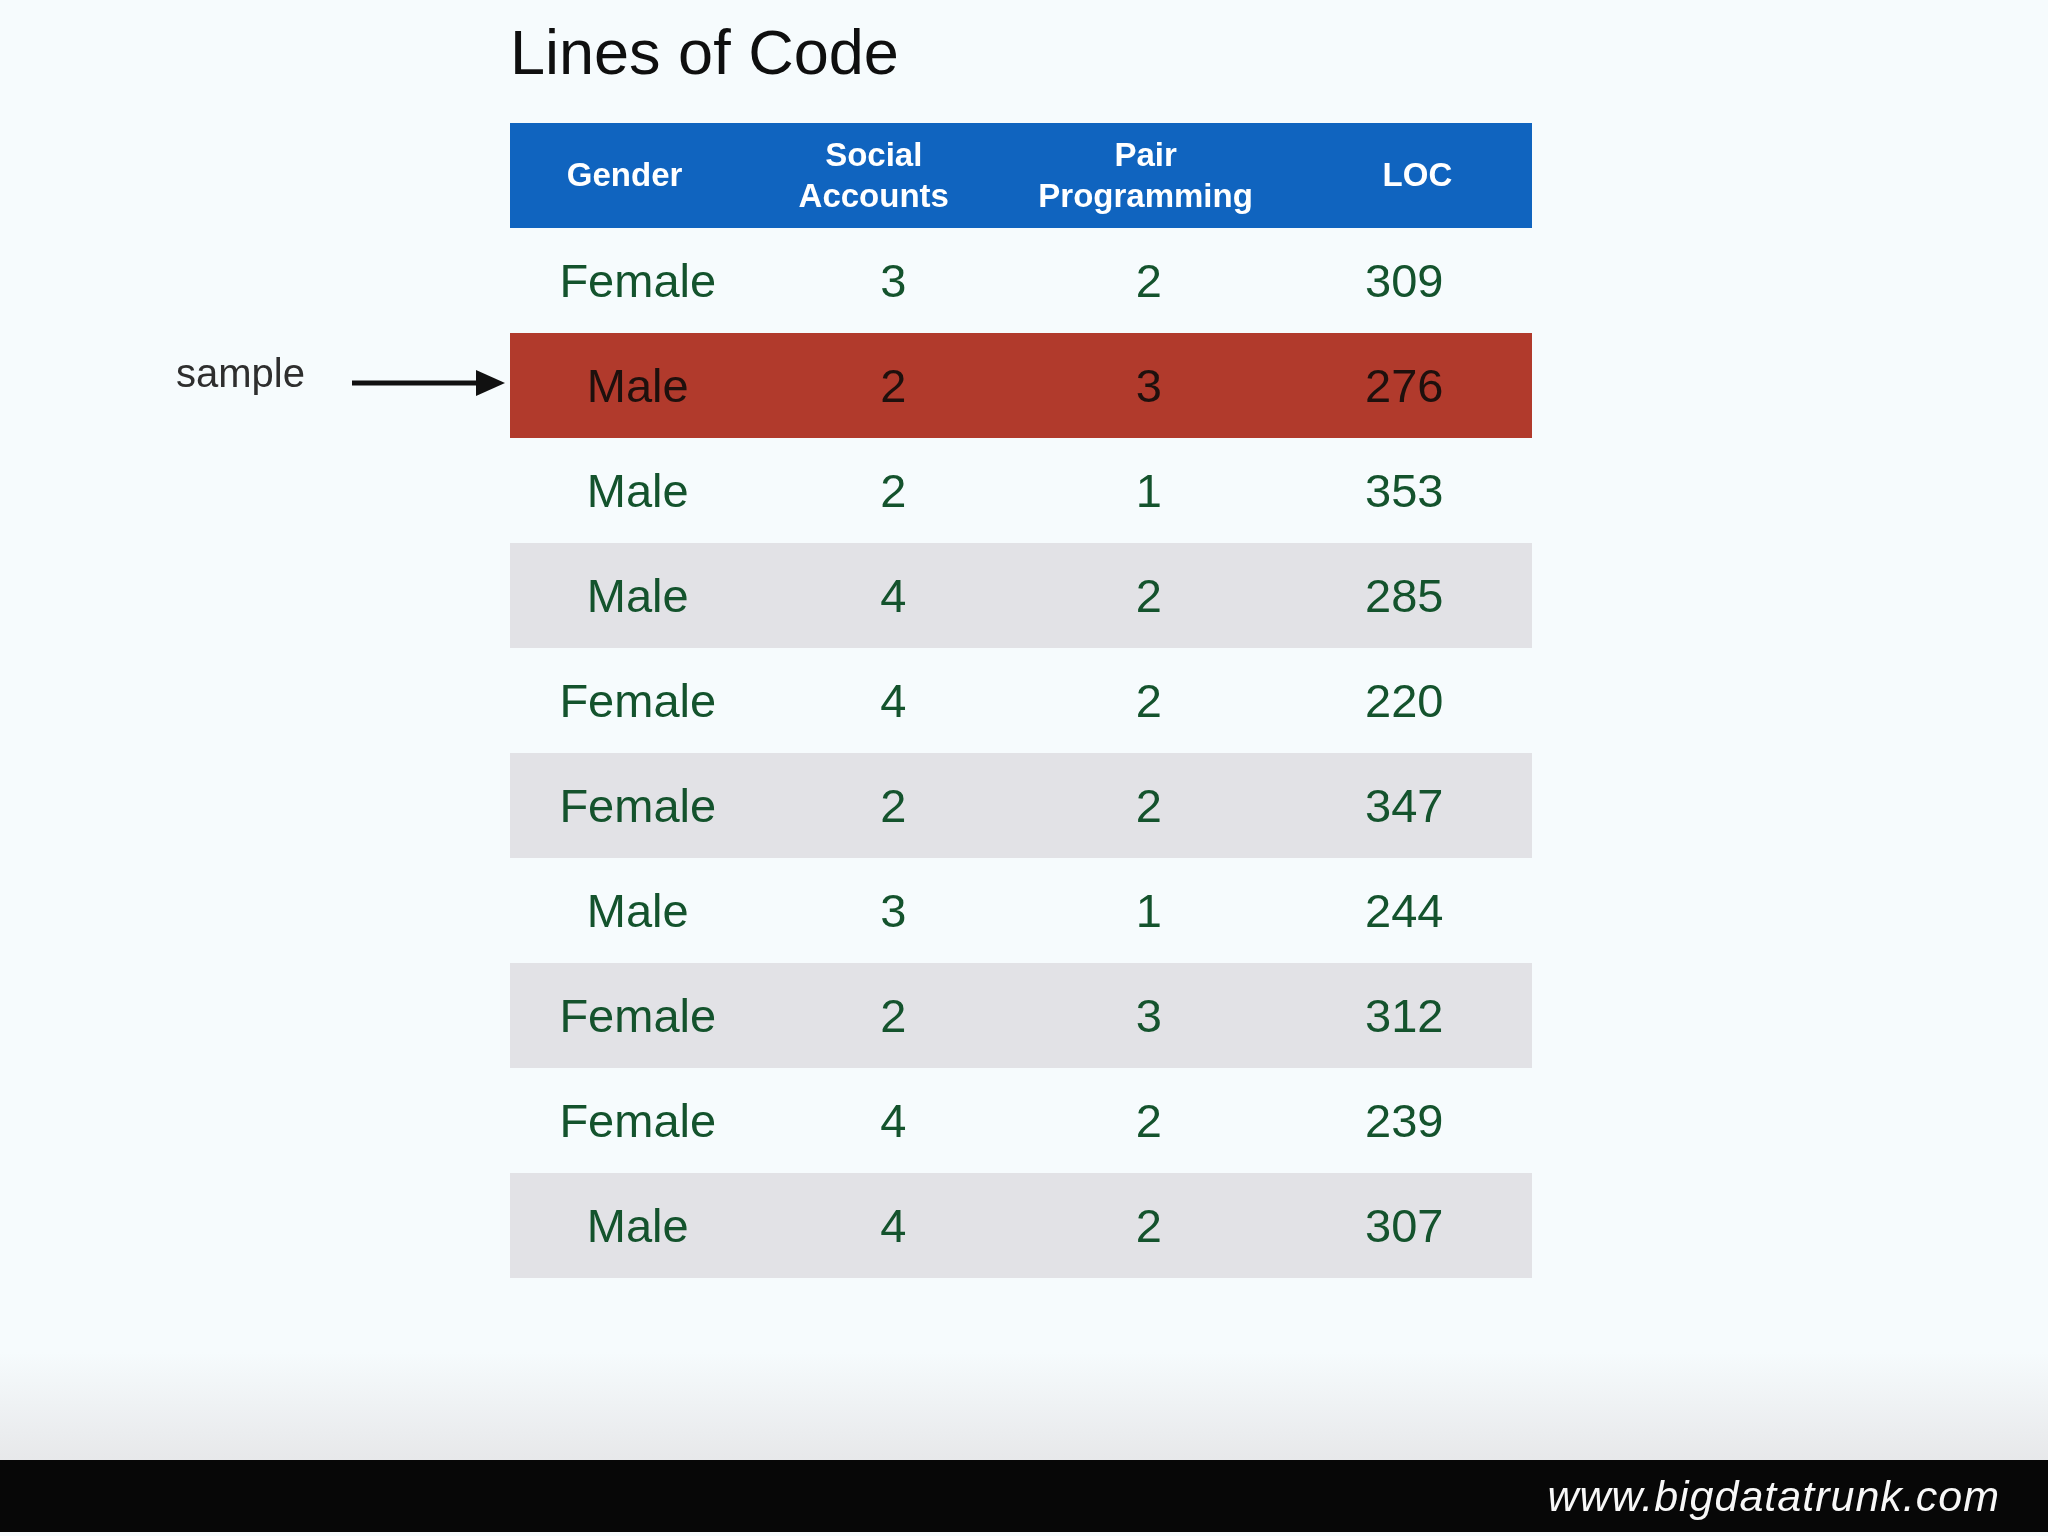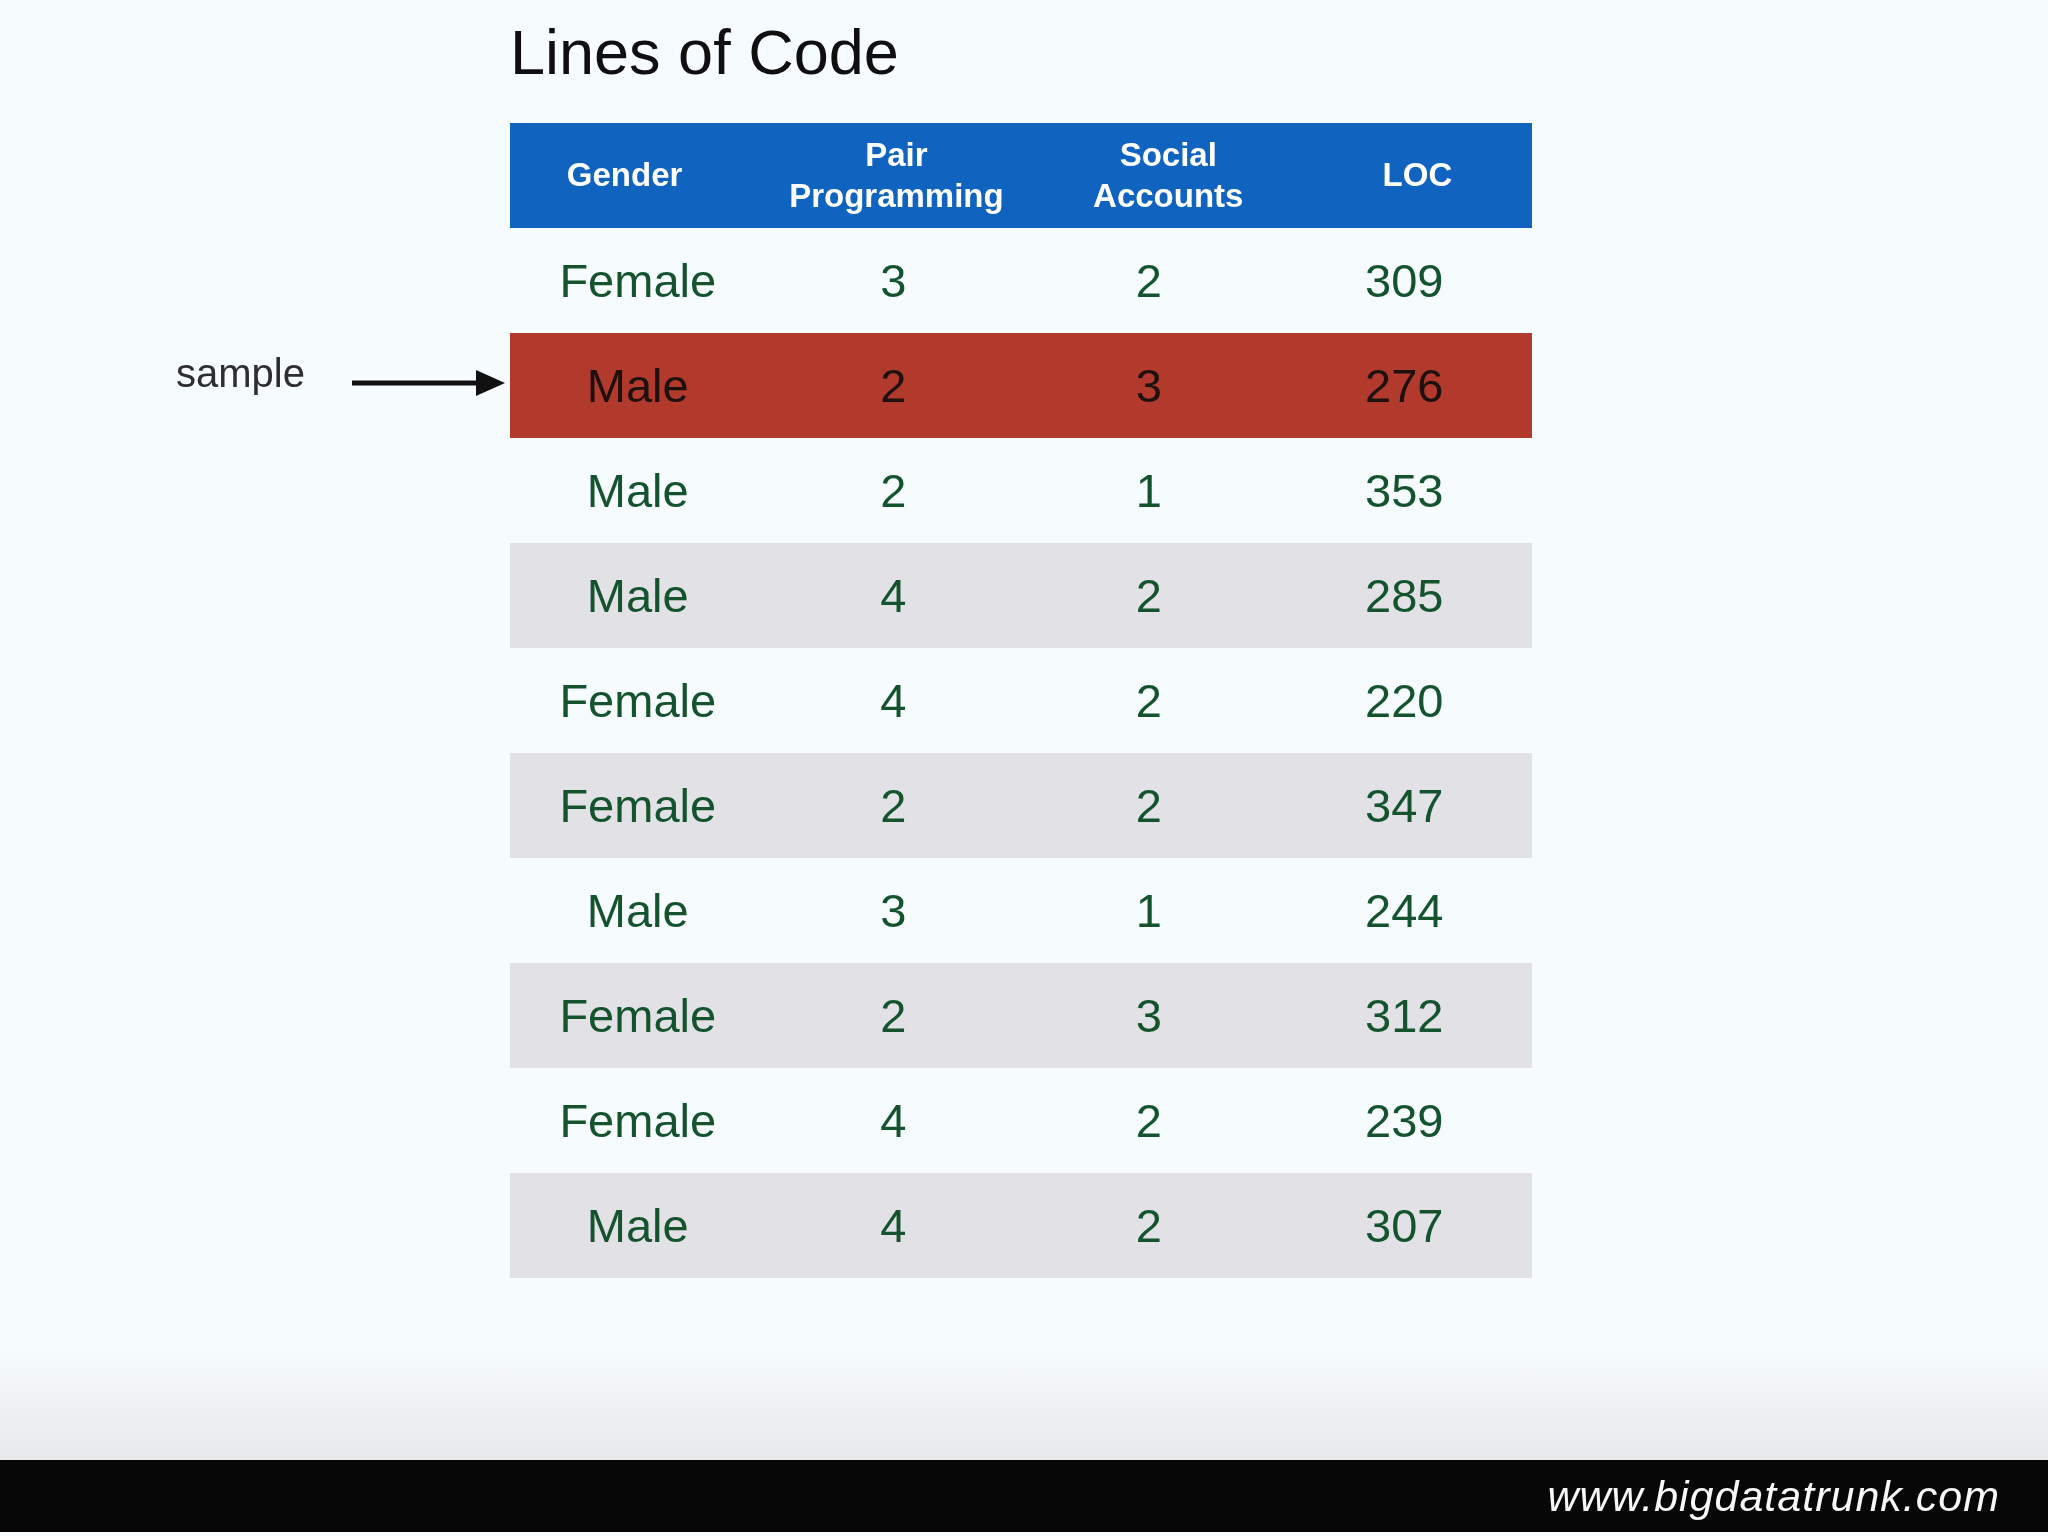--- a/index.html
+++ b/index.html
@@ -112,22 +112,22 @@
   }
 </style>
 </head>
 <body>
 
 <div class="page-title">Lines of Code</div>
 
 <div class="table-wrap">
   <div class="thead">
     <div class="hcell">Gender</div>
+    <div class="hcell">Social Accounts</div>
     <div class="hcell">Pair Programming</div>
-    <div class="hcell">Social Accounts</div>
     <div class="hcell">LOC</div>
   </div>
   <div>
       <div class="trow">
     <div class="cell">Female</div>
     <div class="cell">3</div>
     <div class="cell">2</div>
     <div class="cell">309</div>
   </div>
       <div class="trow highlight">

